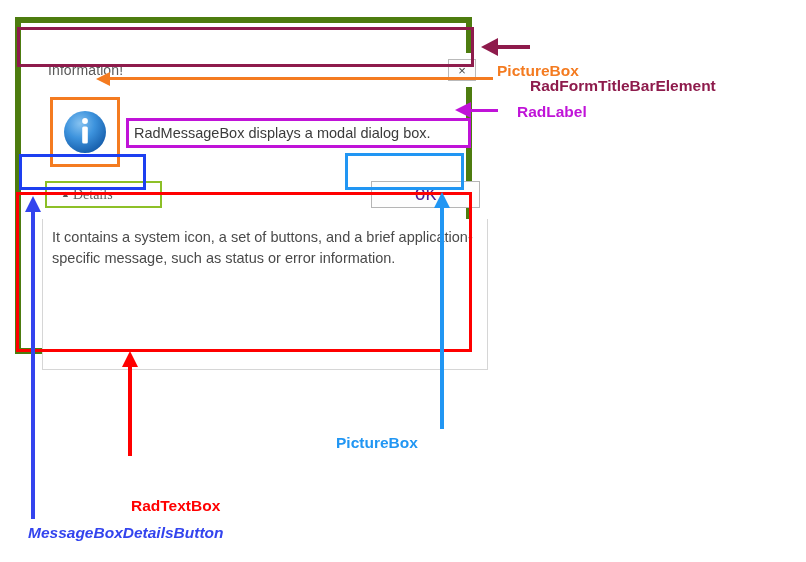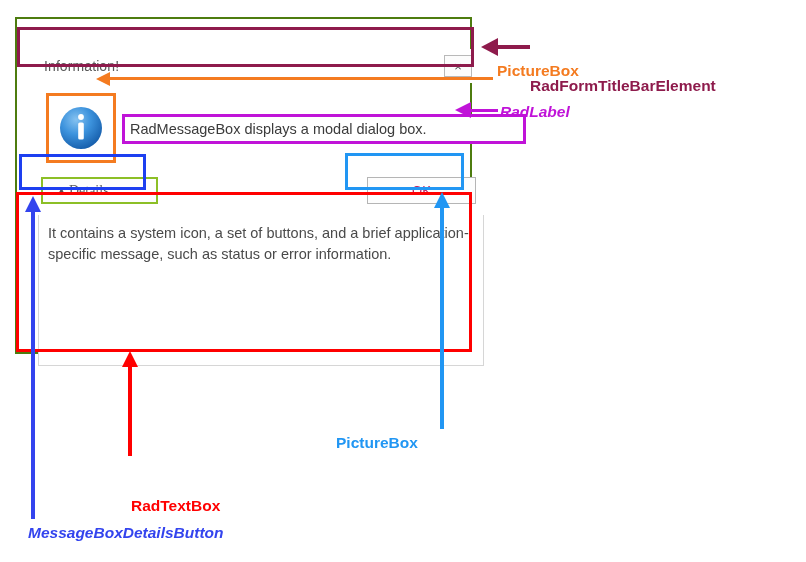--- a/index.html
+++ b/index.html
@@ -15,21 +15,21 @@
     overflow: hidden;
   }
 
   
   #dialog-frame {
     position: absolute;
     left: 15px;
     top: 17px;
     width: 457px;
     height: 337px;
-    border: 2px solid #4d7c0f;
+    border: 6px solid #4d7c0f;
     background: #ffffff;
     box-sizing: border-box;
     padding-left: 10px;
   }
 
   
   #titlebar-annot {
     position: absolute;
     left: 17px;
     top: 27px;
@@ -89,21 +89,21 @@
     align-items: center;
     justify-content: center;
   }
   #info-icon-wrap { width: 48px; height: 48px; }
 
   
   #radlabel {
     position: absolute;
     left: 105px;
     top: 95px;
-    width: 404px;
+    width: 345px;
     height: 30px;
     border: 3px solid #c013d8;
     box-sizing: border-box;
     background: #ffffff;
     display: flex;
     align-items: center;
   }
   #radlabel-text {
     font-size: 14.5px;
     color: #3b3b3b;
@@ -164,21 +164,21 @@
     top: 158px;
     width: 109px;
     height: 27px;
     border: 1px solid #b5b5b5;
     box-sizing: border-box;
     background: #fdfdfd;
     display: flex;
     align-items: center;
     justify-content: center;
   }
-  #ok-label { font-size: 13px; color: #be185d; }
+  #ok-label { font-size: 18px; color: #4c1d95; font-family: Liberation Mono, monospace; }
 
   
   #textbox-annot {
     position: absolute;
     left: 16px;
     top: 192px;
     width: 456px;
     height: 160px;
     border: 3px solid #ff0000;
     box-sizing: border-box;
@@ -227,21 +227,21 @@
   #lbl-picturebox { left: 497px; top: 62px; color: #f47b20; }
   #arrow-picturebox-line { left: 108px; top: 77px; width: 385px; height: 3px; background: #f47b20; }
   #arrow-picturebox-head {
     left: 96px; top: 72px;
     border-top: 7px solid transparent;
     border-bottom: 7px solid transparent;
     border-right: 14px solid #f47b20;
   }
 
   
-  #lbl-radlabel { left: 500px; top: 103px; color: #c013d8; font-style: italic; }
+  #lbl-radlabel { left: 517px; top: 103px; color: #c013d8; }
   #arrow-radlabel-line { left: 470px; top: 109px; width: 28px; height: 3px; background: #c013d8; }
   #arrow-radlabel-head {
     left: 455px; top: 102px;
     border-top: 8px solid transparent;
     border-bottom: 8px solid transparent;
     border-right: 16px solid #c013d8;
   }
 
   
   #lbl-radbutton { left: 336px; top: 434px; color: #2196f3; }

